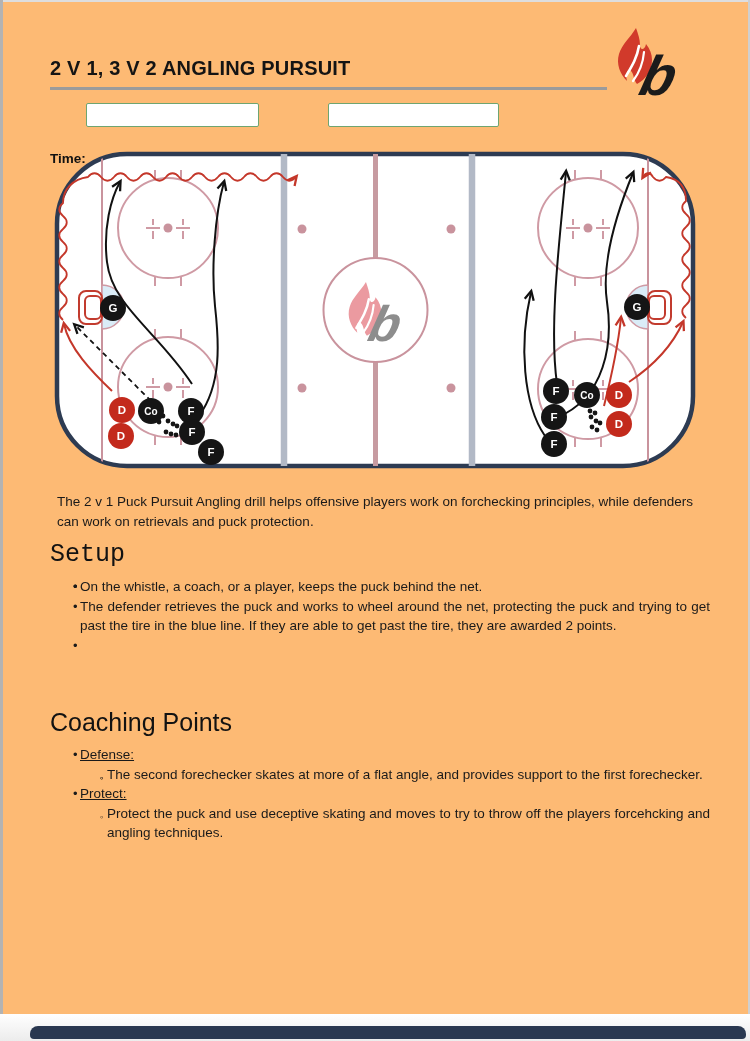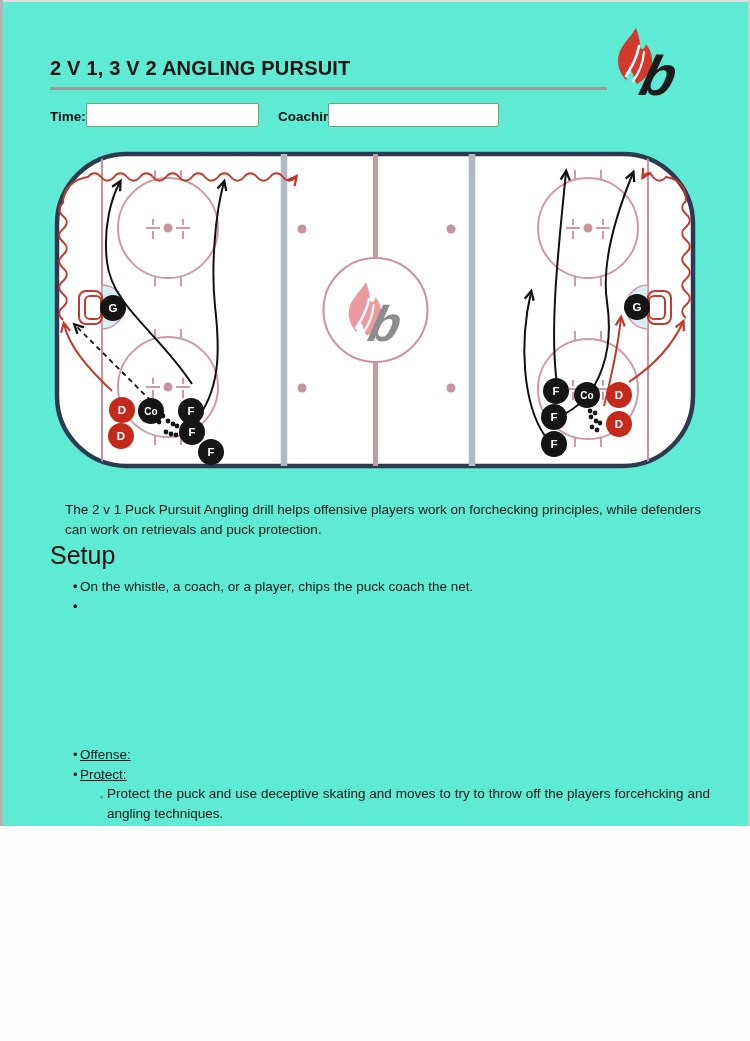--- a/index.html
+++ b/index.html
@@ -1,27 +1,27 @@
 <!DOCTYPE html>
 <html style="--boards: #2d3b52; --line-red: #c9939d; --line-center: #c79ba1; --line-blue: #b2b9c6; --circle: #cf9aa4; --crease-fill: #daecf7; --net: #c23b2e; --marker-black: #151515; --marker-red: #c32a1c; --arrow-black: #111111; --arrow-red: #c4372a;"><head>
 <meta charset="utf-8">
 <style>
   html,body{margin:0;padding:0;background:#fdfdfd;}
   .page{
-    position:relative;width:750px;height:826px;background:#5eead4;overflow:hidden;
+    position:relative;width:750px;height:1041px;background:#fdba74;overflow:hidden;
     font-family:"Liberation Sans","DejaVu Sans",sans-serif;color:#1a1a1a;
     box-shadow:inset 3px 0 0 #b3b3b3, inset -2px 0 0 #cfcfcf, inset 0 2px 0 #dedede;
   }
   .abs{position:absolute;}
   
   .title{left:50px;top:54px;font-size:20px;font-weight:bold;color:#141414;letter-spacing:.2px;line-height:28px;margin:0;}
   .rule{left:50px;top:87px;width:557px;height:3px;background:#9b9b9b;}
   .logo-svg{left:610px;top:26px;}
   
-  .form-label{font-size:13.5px;font-weight:bold;color:#111;line-height:18px;}
+  .form-label{font-size:13.5px;font-weight:bold;color:#111;line-height:18px;margin-top:42px;}
   .lbl-time{left:50px;top:108px;}
   .lbl-station{left:278px;top:108px;}
   .tinput{border:1.4px solid #6fa571;border-radius:2px;background:#fff;height:22px;padding:0 4px;font-size:13px;font-family:inherit;outline:none;}
   .inp-time{left:86px;top:103px;width:163px;}
   .inp-station{left:328px;top:103px;width:161px;}
   
   .rink-svg{left:0;top:0;}
   .boards{fill:#ffffff;stroke:var(--boards);stroke-width:4.5;}
   .ln-goal{stroke:var(--line-red);stroke-width:2;}
   .ln-blue{stroke:var(--line-blue);stroke-width:6.5;}
@@ -37,23 +37,23 @@
   .squig{fill:none;stroke:var(--arrow-red);stroke-width:1.8;}
   .mhead-b{fill:none;stroke:var(--arrow-black);stroke-width:2;}
   .mhead-r{fill:none;stroke:var(--arrow-red);stroke-width:2;}
   .mlbl{fill:#fff;font-family:"Liberation Sans",sans-serif;font-weight:bold;text-anchor:middle;}
   .puck{fill:#151515;}
   .flame1{fill:#d13a2b;} .bletter1{fill:#1b1b1b;}
   .flame2{fill:#eb9aa0;} .bletter2{fill:#8d8d8d;}
   .fslash{fill:none;stroke:#ffffff;stroke-linecap:round;}
   .blogo{font-family:"Liberation Sans",sans-serif;font-weight:bold;font-style:italic;}
   
-  .desc{left:49px;top:484px;width:660px;font-size:13.5px;line-height:20px;margin:16px;}
+  .desc{left:49px;top:484px;width:660px;font-size:13.5px;line-height:20px;margin:8px;}
   .h2{font-size:25px;font-weight:400;color:#121212;margin:0;line-height:30px;}
-  .h-setup{left:50px;top:540px;}
+  .h-setup{left:50px;top:540px;font-family:Liberation Mono, monospace;}
   .h-coach{left:50px;top:707px;}
   ul.blist{list-style:none;margin:0;padding:0;font-size:13.5px;line-height:19.5px;text-align:justify;}
   .ul-setup{left:50px;top:577px;width:660px;}
   .ul-coach{left:50px;top:745px;width:660px;}
   ul.blist li{position:relative;padding-left:30px;}
   ul.blist li .blt{position:absolute;left:23px;top:0;font-size:13px;}
   ul.blist li.sub{padding-left:57px;}
   ul.blist li.sub .sblt{position:absolute;left:50px;top:3px;font-size:9.5px;}
   .ul-label{text-decoration:underline;}
   
@@ -242,28 +242,29 @@
           <text x="554" y="448" class="mlbl" font-size="11.5">F</text>
         </g>
       </g>
   </svg>
 
   <p class="abs desc">The 2 v 1 Puck Pursuit Angling drill helps offensive players work on forchecking principles, while defenders can work on retrievals and puck protection.</p>
 
   <h2 class="abs h2 h-setup">Setup</h2>
   <ul class="abs blist ul-setup" id="setup-list">
       <li><span class="blt">•</span></li>
-      <li><span class="blt">•</span><span>On the whistle, a coach, or a player, chips the puck coach the net.</span></li>
-      <li><span class="blt">•</span></li>
+      <li><span class="blt">•</span><span>On the whistle, a coach, or a player, keeps the puck behind the net.</span></li>
+      <li><span class="blt">•</span><span>The defender retrieves the puck and works to wheel around the net, protecting the puck and trying to get past the tire in the blue line. If they are able to get past the tire, they are awarded 2 points.</span></li>
       <li><span class="blt">•</span></li>
     </ul>
 
+  <h2 class="abs h2 h-coach">Coaching Points</h2>
   <ul class="abs blist ul-coach" id="coach-list">
-      <li><span class="blt">•</span><span class="ul-label">Offense:</span></li>
+      <li><span class="blt">•</span><span class="ul-label">Defense:</span></li>
       <li class="sub"><span class="sblt">◦</span></li>
-      <li class="sub"><span class="sblt">◦</span></li>
+      <li class="sub"><span class="sblt">◦</span><span>The second forechecker skates at more of a flat angle, and provides support to the first forechecker.</span></li>
       <li><span class="blt">•</span><span class="ul-label">Protect:</span></li>
       <li class="sub"><span class="sblt">◦</span><span>Protect the puck and use deceptive skating and moves to try to throw off the players forcehcking and angling techniques.</span></li>
     </ul>
 
   <div class="abs bottom-shade"></div>
   <div class="abs next-rink-edge"></div>
 </div>
 
 </body></html>

